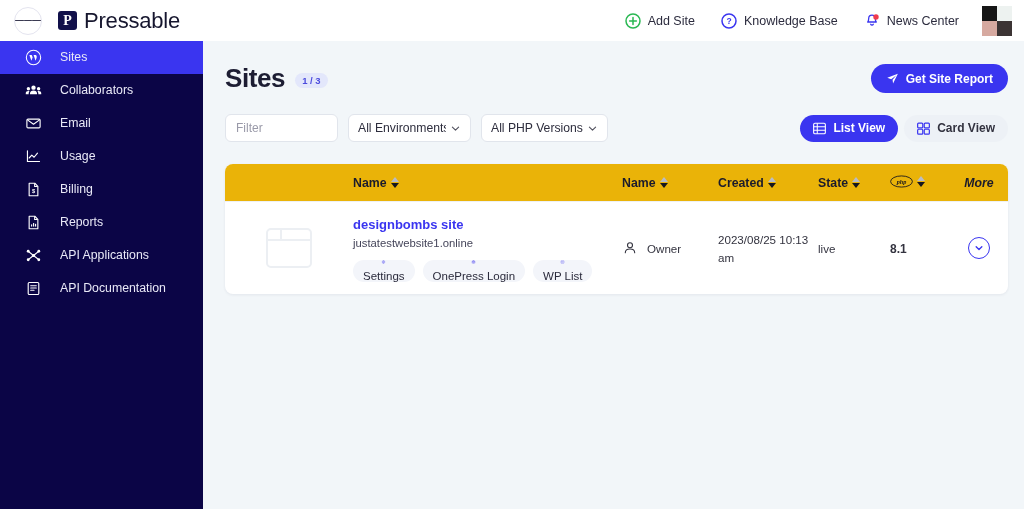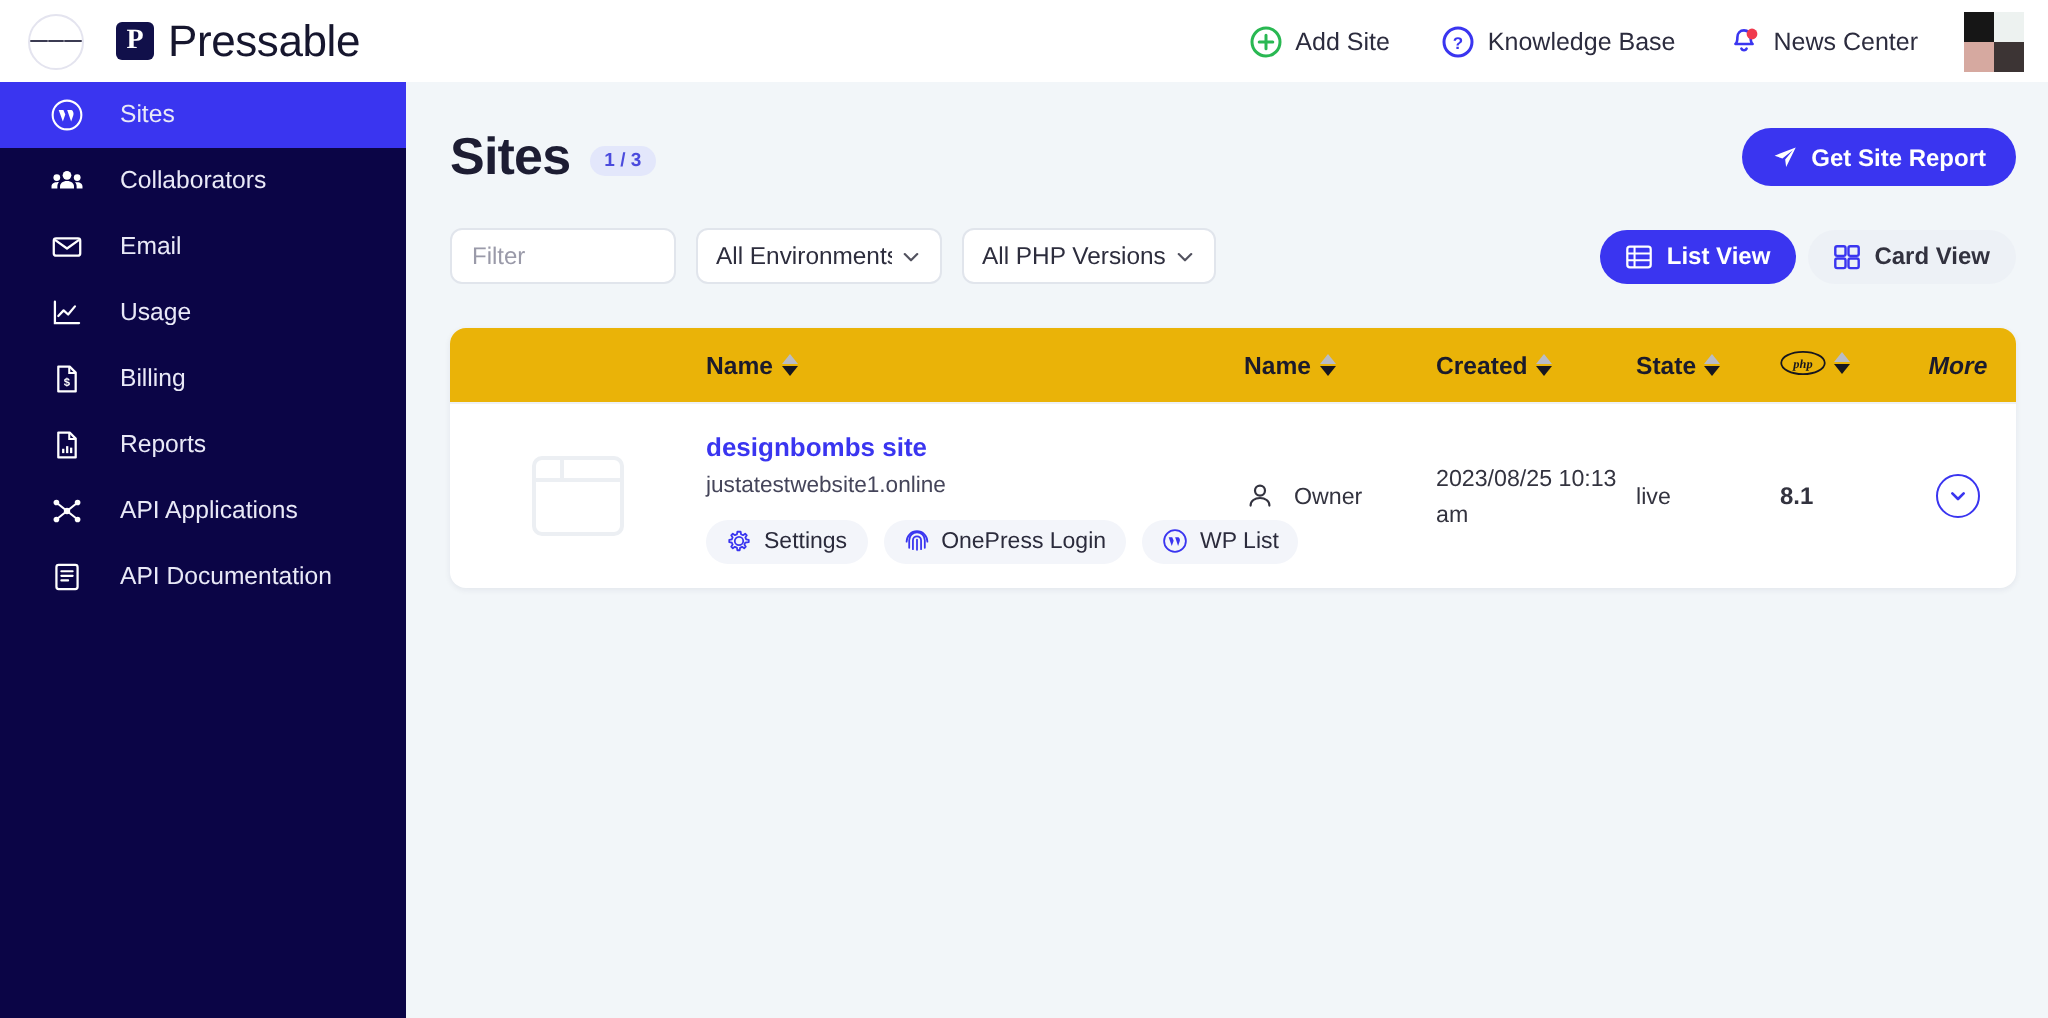--- a/index.html
+++ b/index.html
@@ -157,20 +157,21 @@
   }
 
   .site-name { font-size: 13px; font-weight: 700; color: #3a35f0; cursor: pointer; text-decoration: none; }
   .site-url { font-size: 11.3px; color: #45455a; margin-top: 4px; }
   .pill-row { display: flex; gap: 8px; margin-top: 11px; }
   .act-pill {
     display: flex; align-items: center; gap: 6px;
     height: 22px; padding: 0 10px; border-radius: 12px;
     background: #f3f5fa; font-size: 11.5px; color: #2b2b3c; cursor: pointer;
     white-space: nowrap;
+    flex-direction: column;
   }
   .cell-txt { font-size: 11.6px; color: #33333f; }
   .cell-txt.bold { font-weight: 700; font-size: 12px; }
   .more-btn {
     width: 22px; height: 22px; border-radius: 50%;
     border: 1.4px solid #3a35f0; display: flex; align-items: center; justify-content: center;
     cursor: pointer; background: #fff;
   }
 </style>
 </head>

